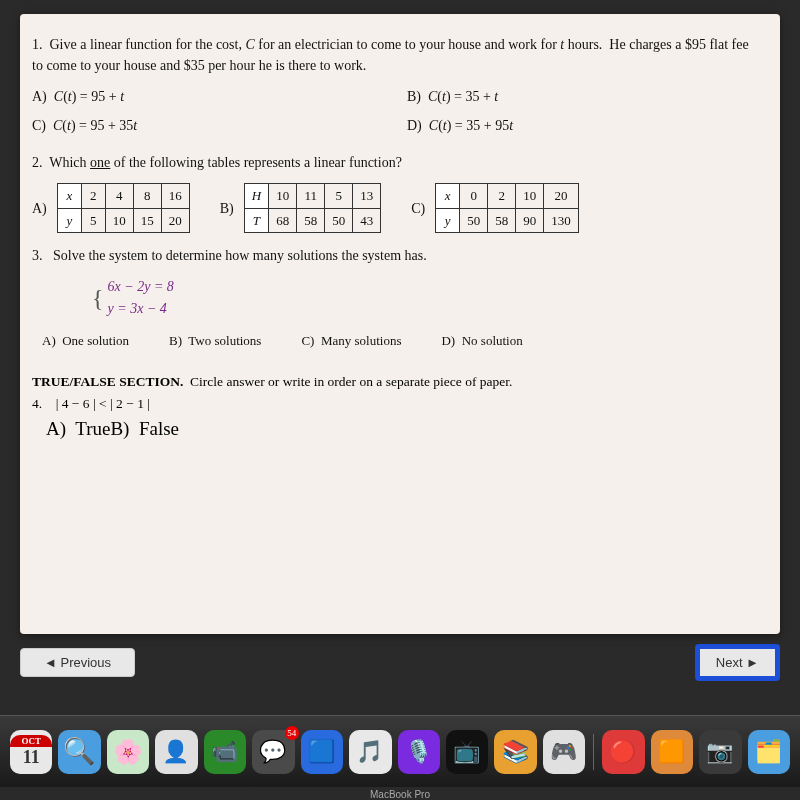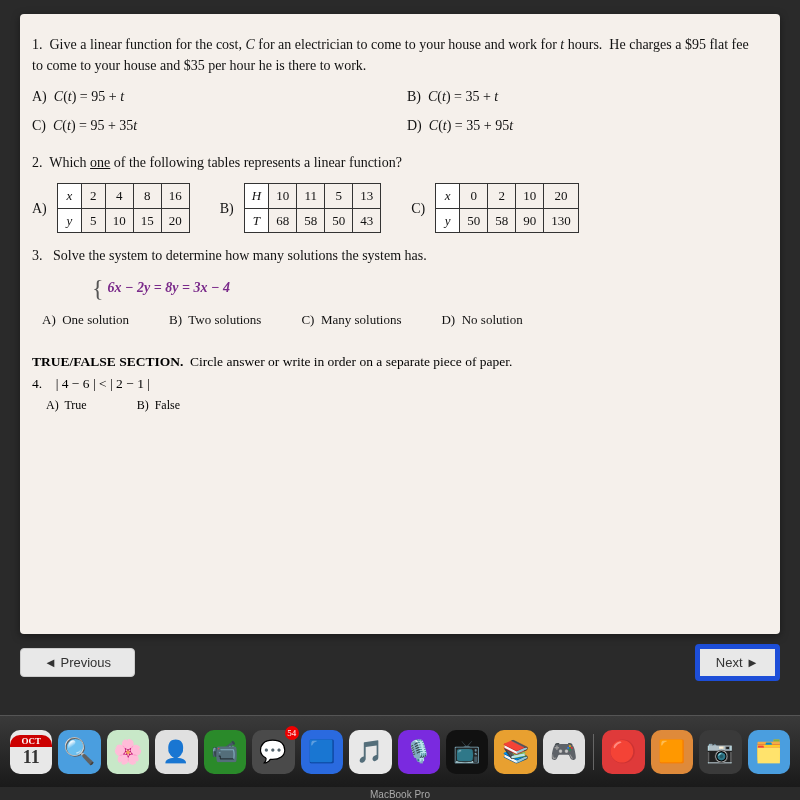--- a/index.html
+++ b/index.html
@@ -98,22 +98,21 @@
     .system-equations {
       display: flex;
       align-items: center;
       margin: 10px 0 10px 60px;
       font-size: 14px;
       color: #7a2a8a;
     }
 
     .system-lines {
       display: flex;
-      flex-direction: row;
-      font-weight: bold;
+      flex-direction: column;
     }
 
     .system-line {
       line-height: 1.6;
       font-style: italic;
     }
 
     .answer-row {
       display: flex;
       gap: 40px;
@@ -137,22 +136,21 @@
       font-weight: normal;
     }
 
     .q4-expr {
       font-size: 13.5px;
       margin-bottom: 6px;
     }
 
     .tf-choices {
       display: flex;
-      gap: 50px;
-      font-size: 12px;
+      font-size: 19px;
       margin-left: 14px;
     }
 
     
     .nav-bar {
       width: 760px;
       display: flex;
       justify-content: space-between;
       align-items: center;
       padding: 6px 0;

